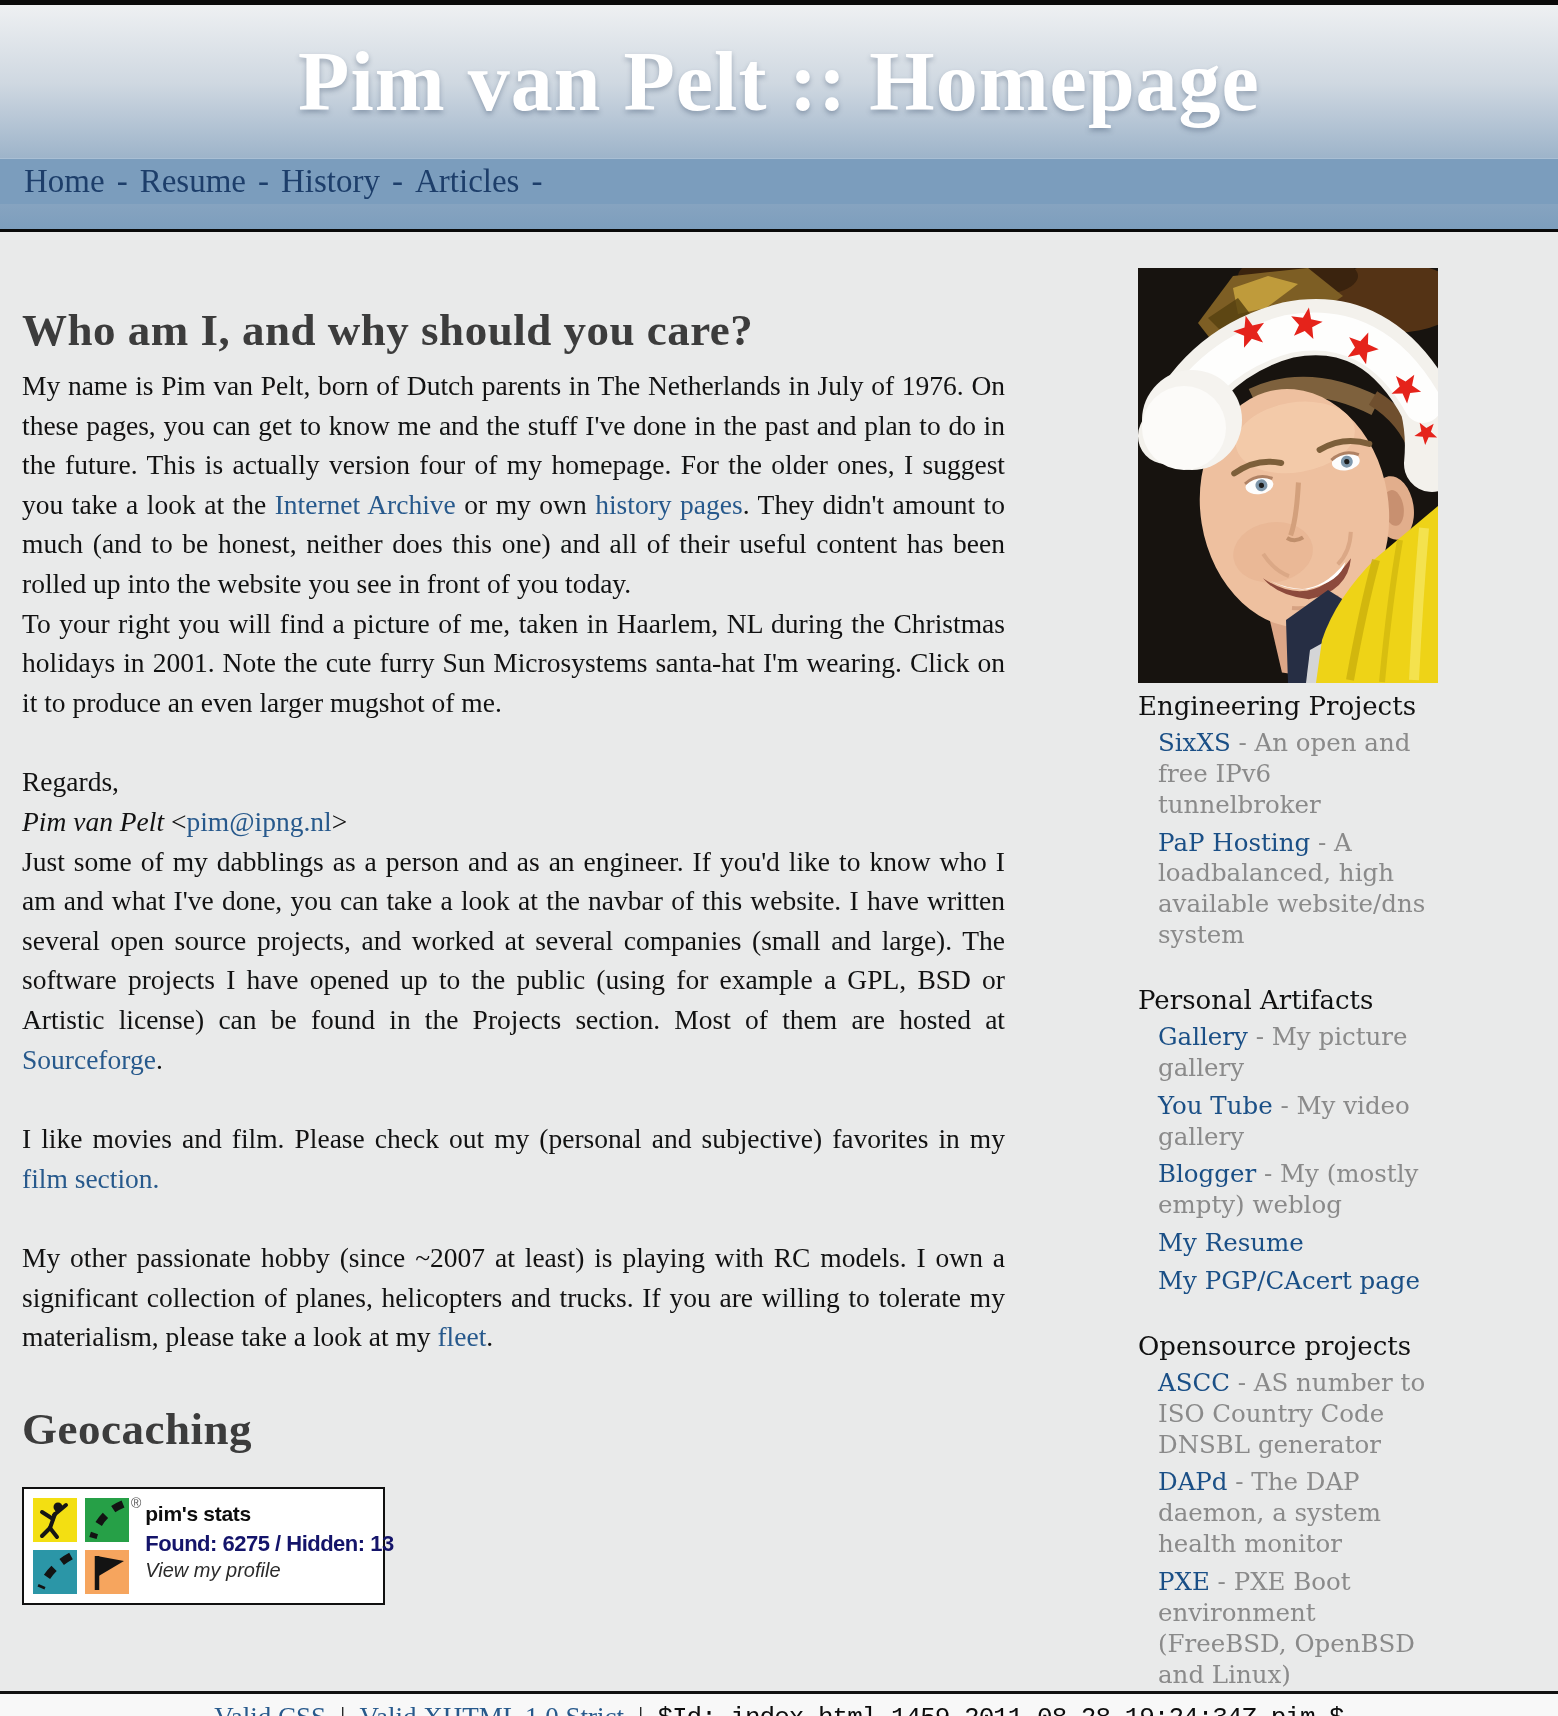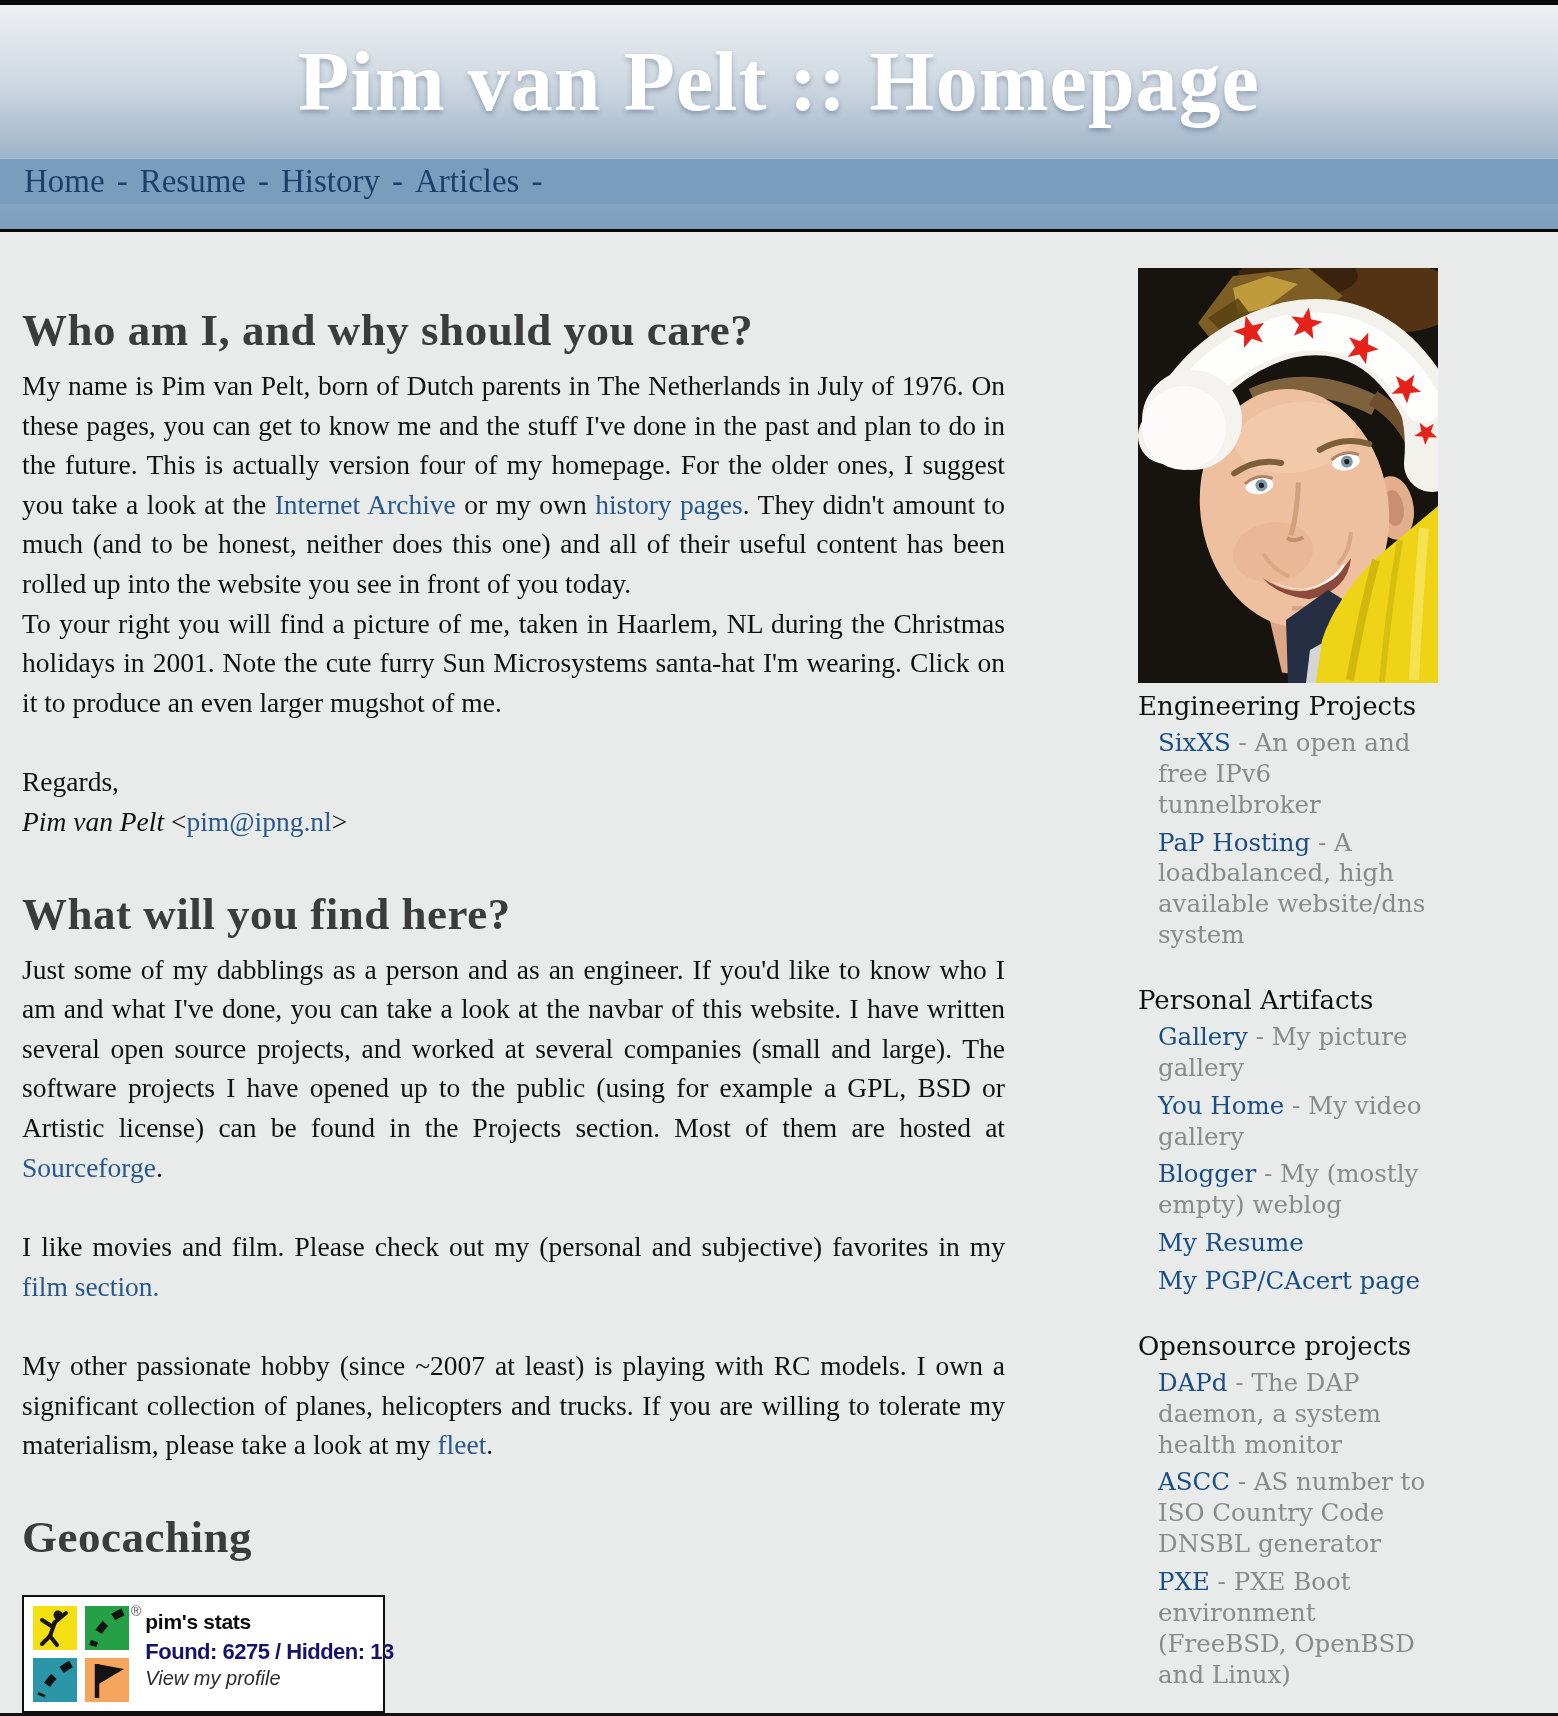--- a/index.html
+++ b/index.html
@@ -97,21 +97,20 @@
 
       <h2>Who am I, and why should you care?</h2>
 
       <p><span>My name is Pim van Pelt, born of Dutch parents in The Netherlands in July of 1976. On these pages, you can get to know me and the stuff I've done in the past and plan to do in the future. This is actually version four of my homepage. For the older ones, I suggest you take a look at the </span><a href="#">Internet Archive</a><span> or my own </span><a href="#">history pages</a><span>. They didn't amount to much (and to be honest, neither does this one) and all of their useful content has been rolled up into the website you see in front of you today.</span></p>
 
       <p>To your right you will find a picture of me, taken in Haarlem, NL during the Christmas holidays in 2001. Note the cute furry Sun Microsystems santa-hat I'm wearing. Click on it to produce an even larger mugshot of me.</p>
 
       <p class="sig gap-above"><span>Regards,</span><br>
         <span class="name">Pim van Pelt</span><span> &lt;</span><a href="#">pim@ipng.nl</a><span>&gt;</span></p>
 
-      <h2 class="later">What will you find here?</h2>
 
       <p><span>Just some of my dabblings as a person and as an engineer. If you'd like to know who I am and what I've done, you can take a look at the navbar of this website. I have written several open source projects, and worked at several companies (small and large). The software projects I have opened up to the public (using for example a GPL, BSD or Artistic license) can be found in the Projects section. Most of them are hosted at </span><a href="#">Sourceforge</a><span>.</span></p>
 
       <p class="gap-above"><span>I like movies and film. Please check out my (personal and subjective) favorites in my </span><a href="#">film section.</a></p>
 
       <p class="gap-above"><span>My other passionate hobby (since ~2007 at least) is playing with RC models. I own a significant collection of planes, helicopters and trucks. If you are willing to tolerate my materialism, please take a look at my </span><a href="#">fleet</a><span>.</span></p>
 
       <h2 class="later">Geocaching</h2>
 
       <div class="geo-widget">
@@ -206,28 +205,28 @@
           </g>
         </g>
       </svg>
 
       <h3 class="sb-heading first">Engineering Projects</h3>
       <div class="sb-item"><a href="#">SixXS</a><span class="sb-desc"> - An open and free IPv6 tunnelbroker</span></div>
       <div class="sb-item"><a href="#">PaP Hosting</a><span class="sb-desc"> - A loadbalanced, high available website/dns system</span></div>
 
       <h3 class="sb-heading">Personal Artifacts</h3>
       <div class="sb-item"><a href="#">Gallery</a><span class="sb-desc"> - My picture gallery</span></div>
-      <div class="sb-item"><a href="#">You Home</a><span class="sb-desc"> - My video gallery</span></div>
+      <div class="sb-item"><a href="#">You Tube</a><span class="sb-desc"> - My video gallery</span></div>
       <div class="sb-item"><a href="#">Blogger</a><span class="sb-desc"> - My (mostly empty) weblog</span></div>
       <div class="sb-item"><a href="#">My Resume</a><span class="sb-desc"></span></div>
       <div class="sb-item"><a href="#">My PGP/CAcert page</a><span class="sb-desc"></span></div>
 
       <h3 class="sb-heading">Opensource projects</h3>
+      <div class="sb-item"><a href="#">ASCC</a><span class="sb-desc"> - AS number to ISO Country Code DNSBL generator</span></div>
       <div class="sb-item"><a href="#">DAPd</a><span class="sb-desc"> - The DAP daemon, a system health monitor</span></div>
-      <div class="sb-item"><a href="#">ASCC</a><span class="sb-desc"> - AS number to ISO Country Code DNSBL generator</span></div>
       <div class="sb-item"><a href="#">PXE</a><span class="sb-desc"> - PXE Boot environment (FreeBSD, OpenBSD and Linux)</span></div>
 
     </aside>
   </div>
 
   <footer class="footer">
     <a href="#">Valid CSS</a>
     <span class="f-sep">|</span>
     <a href="#">Valid XHTML 1.0 Strict</a>
     <span class="f-sep">|</span>

